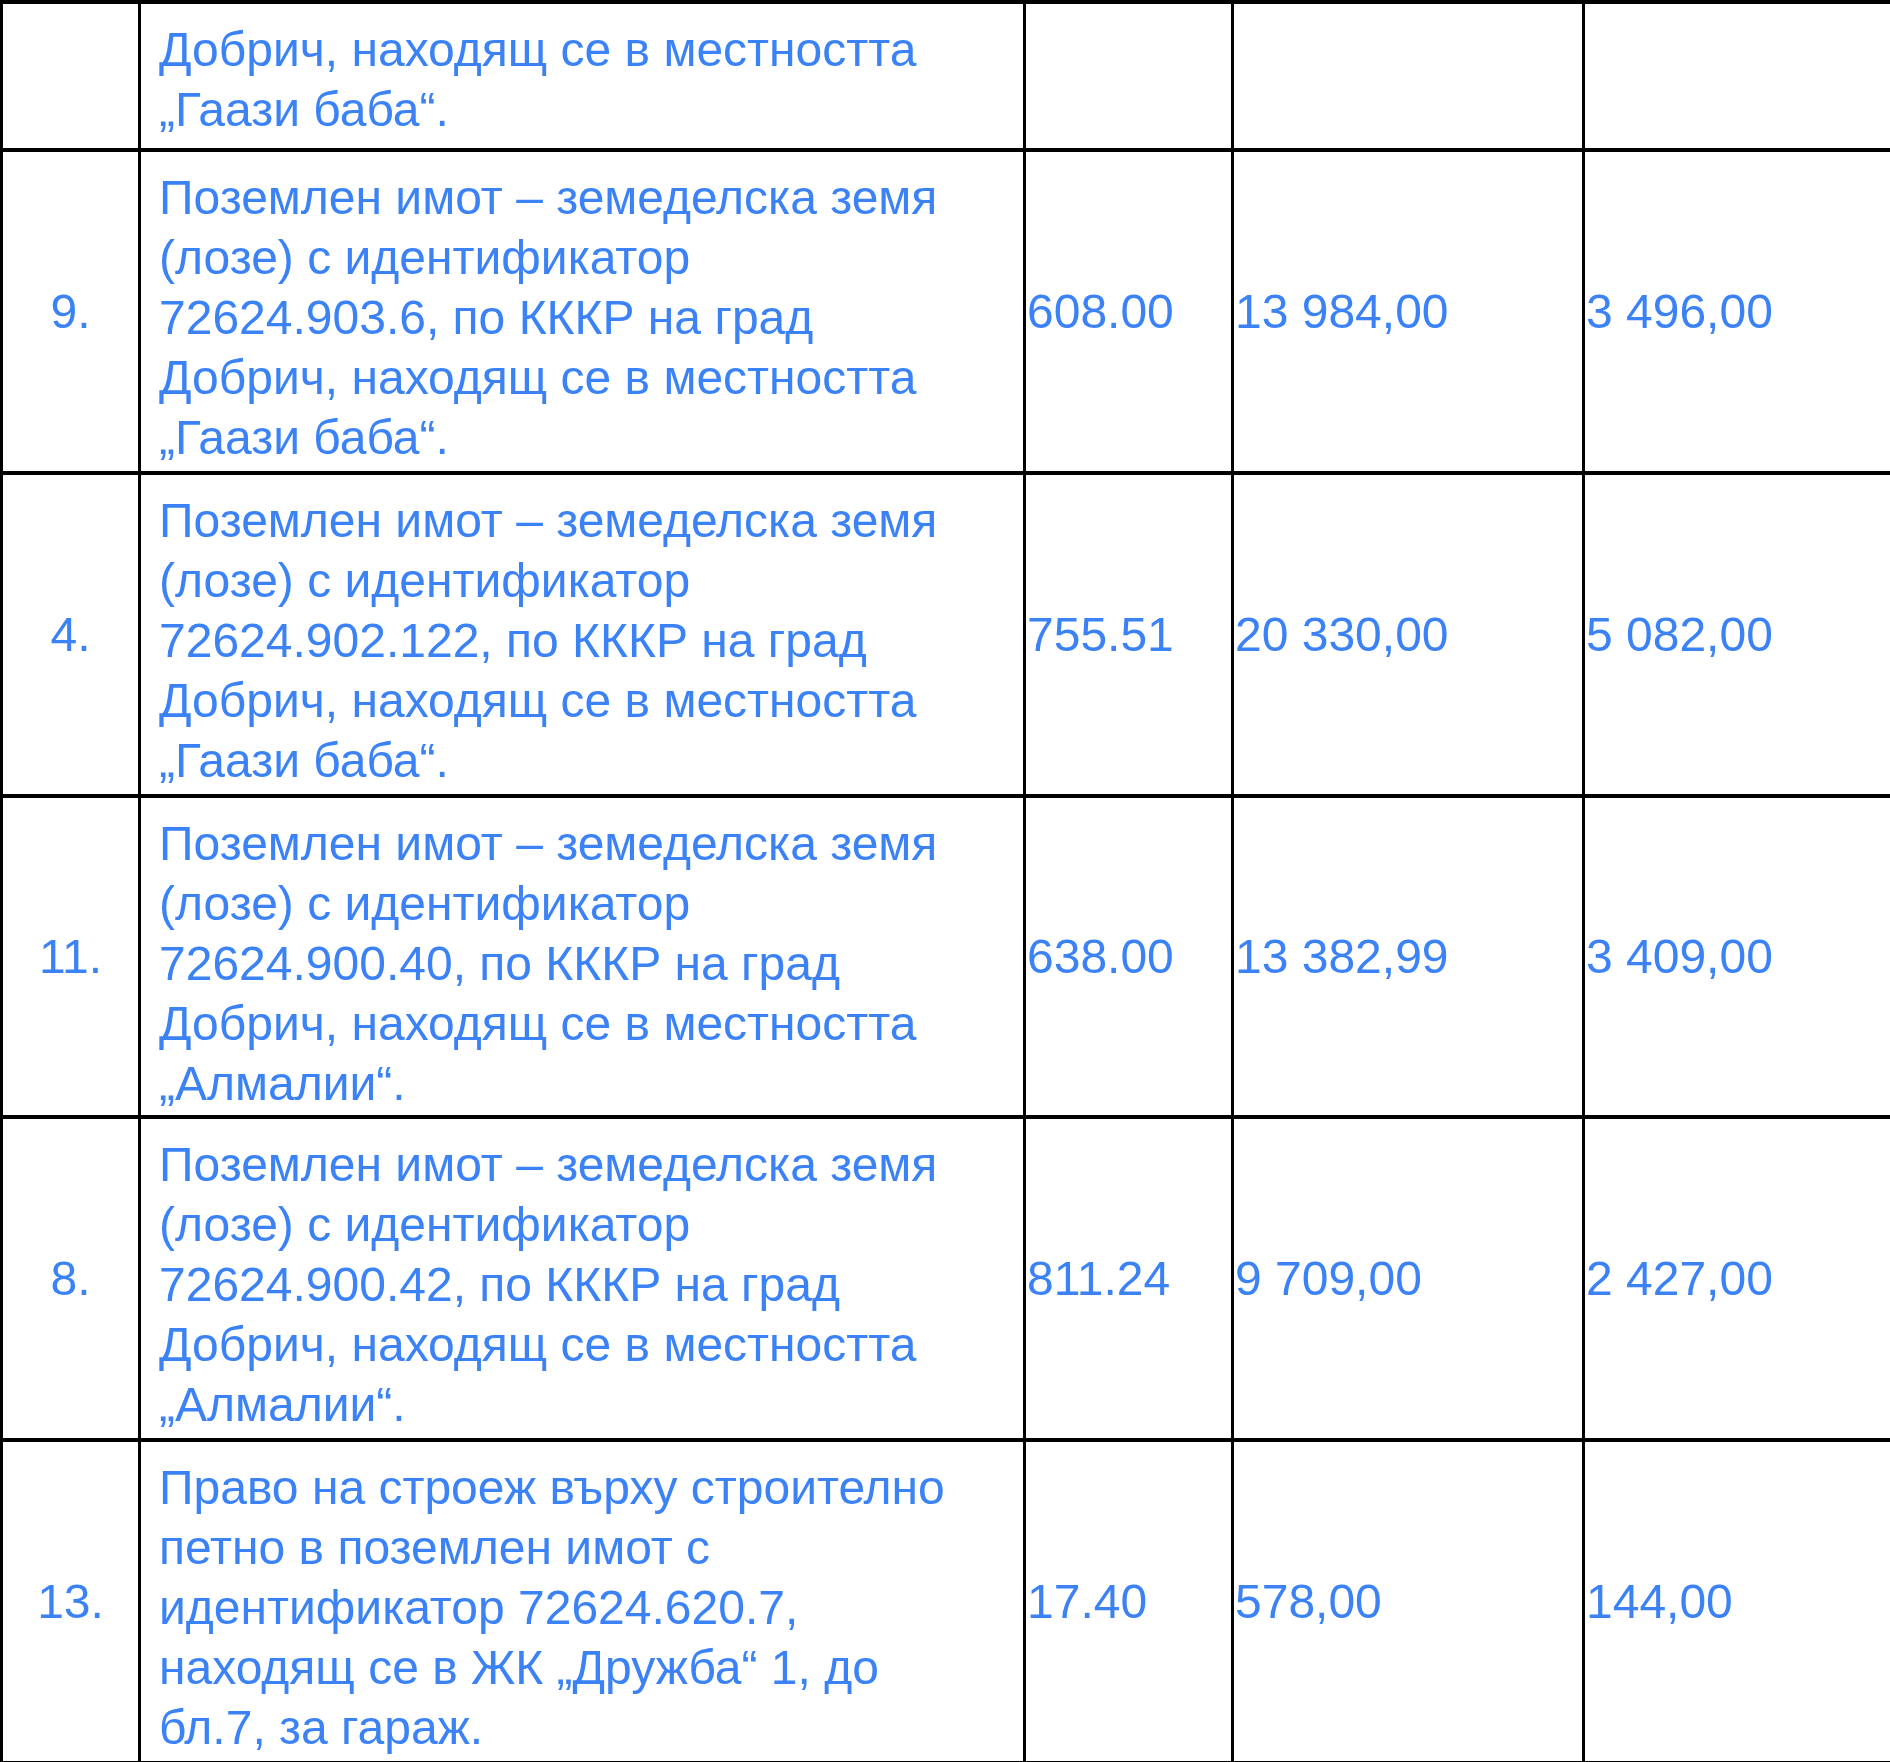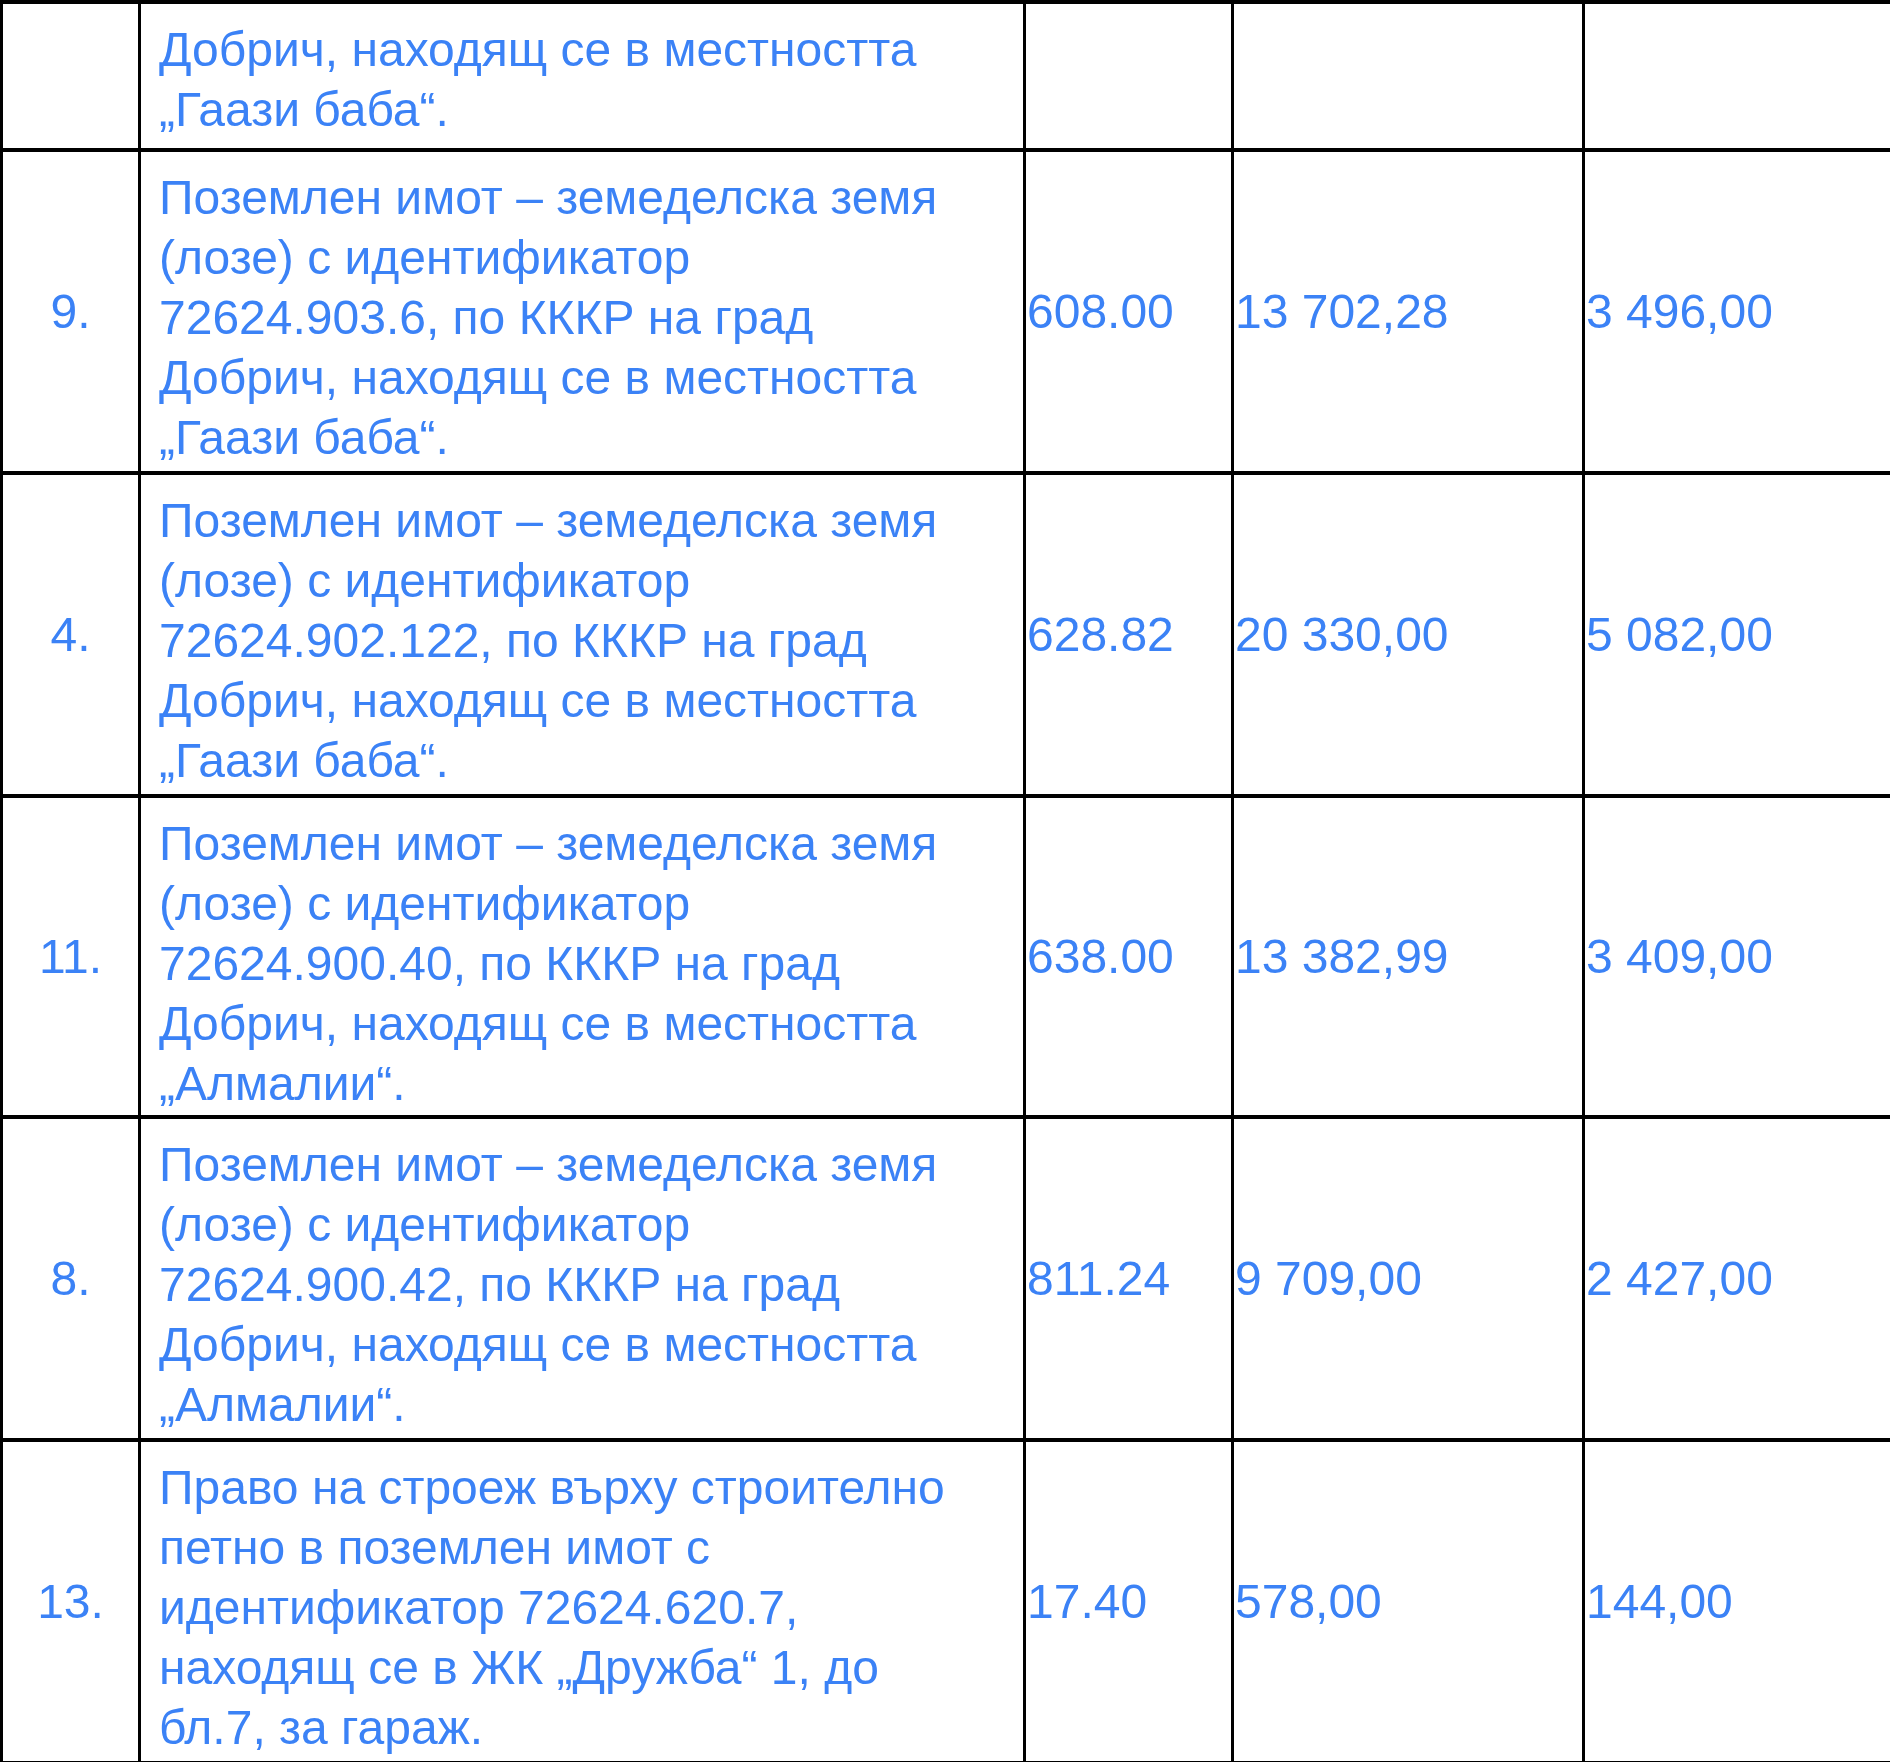--- a/index.html
+++ b/index.html
@@ -80,31 +80,31 @@
       <td class="c-v3"></td>
     </tr>
     <tr class="r-9">
       <td class="c-num">9.</td>
       <td class="c-desc">Поземлен имот – земеделска земя
 (лозе) с идентификатор
 72624.903.6, по КККР на град
 Добрич, находящ се в местността
 „Гаази баба“.</td>
       <td class="c-v1">608.00</td>
-      <td class="c-v2">13 702,28</td>
+      <td class="c-v2">13 984,00</td>
       <td class="c-v3">3 496,00</td>
     </tr>
     <tr class="r-10">
       <td class="c-num">4.</td>
       <td class="c-desc">Поземлен имот – земеделска земя
 (лозе) с идентификатор
 72624.902.122, по КККР на град
 Добрич, находящ се в местността
 „Гаази баба“.</td>
-      <td class="c-v1">628.82</td>
+      <td class="c-v1">755.51</td>
       <td class="c-v2">20 330,00</td>
       <td class="c-v3">5 082,00</td>
     </tr>
     <tr class="r-11">
       <td class="c-num">11.</td>
       <td class="c-desc">Поземлен имот – земеделска земя
 (лозе) с идентификатор
 72624.900.40, по КККР на град
 Добрич, находящ се в местността
 „Алмалии“.</td>

